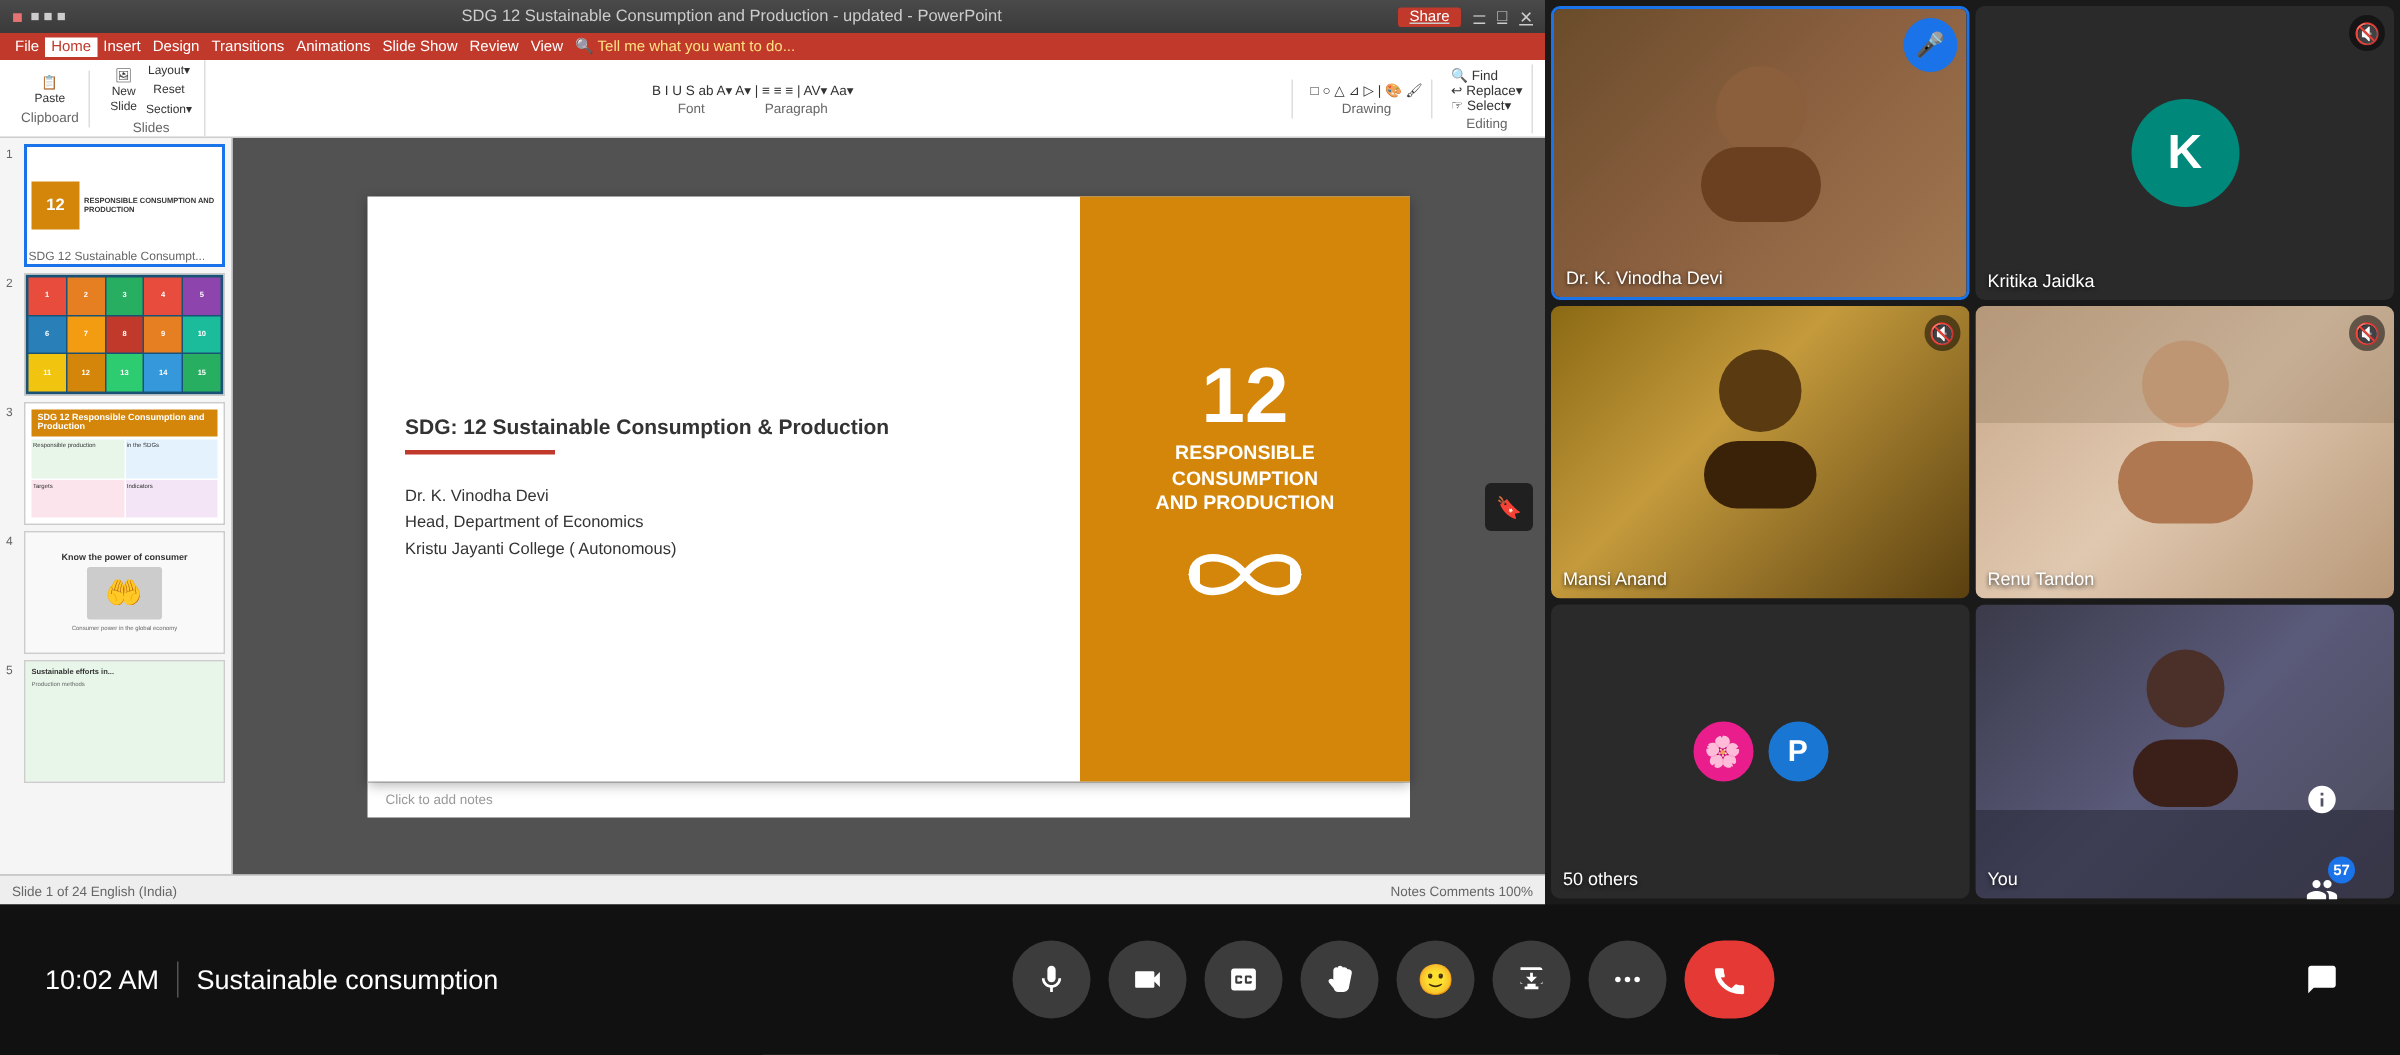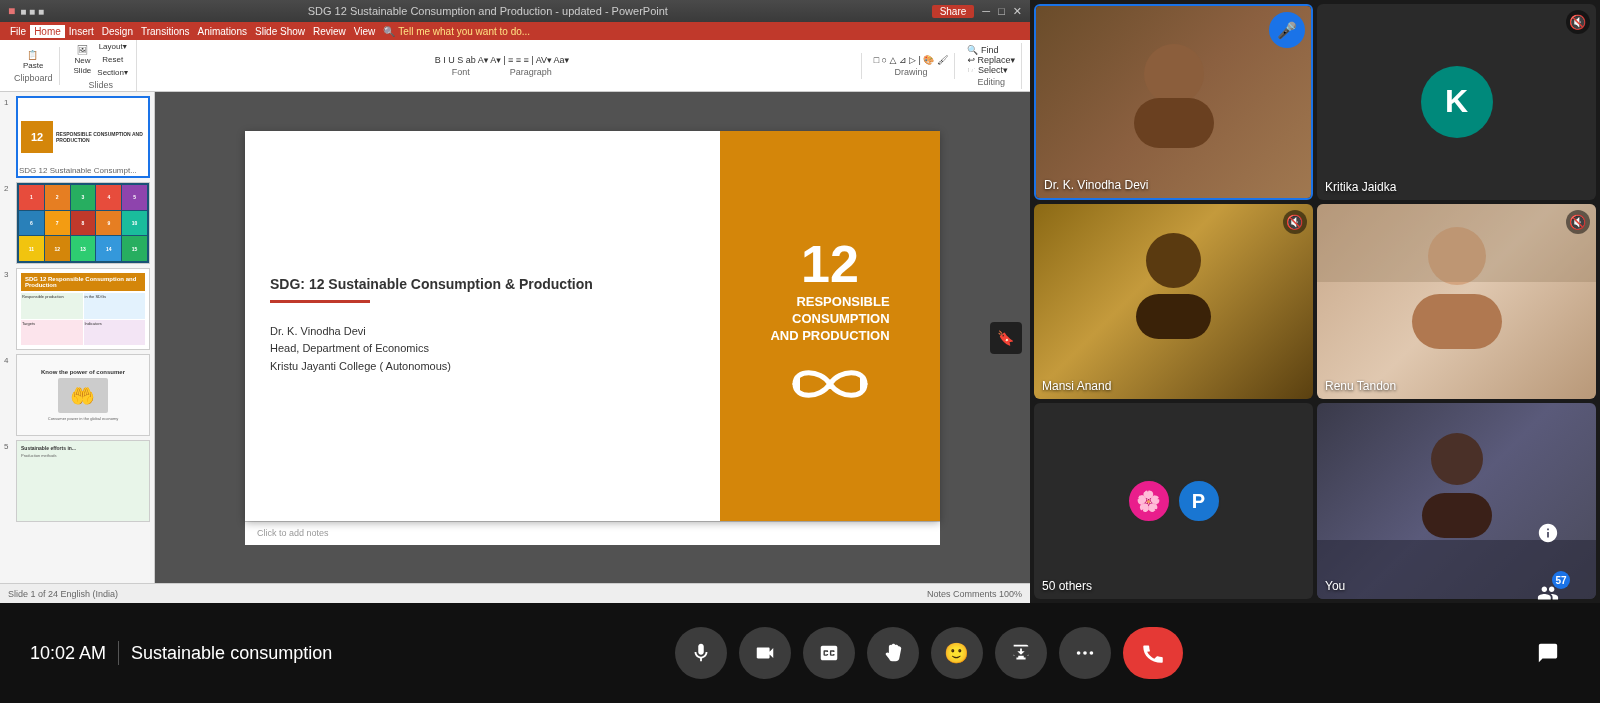--- a/index.html
+++ b/index.html
@@ -164,21 +164,21 @@
     .slide-right {
       width: 220px;
       background: #d4860a;
       display: flex;
       flex-direction: column;
       align-items: center;
       justify-content: center;
       padding: 16px;
     }
     .sdg-number { font-size: 52px; font-weight: 900; color: #fff; line-height: 1; }
-    .sdg-text { font-size: 13px; font-weight: 900; color: #fff; text-align: right; line-height: 1.3; margin-top: 4px; }
+    .sdg-text { font-size: 13px; font-weight: 900; color: #fff; text-align: center; line-height: 1.3; margin-top: 4px; }
     .sdg-icon { margin-top: 14px; }
 
     .slide-notes-bar {
       height: 24px;
       background: #fff;
       border-top: 1px solid #ccc;
       font-size: 9px;
       color: #999;
       display: flex;
       align-items: center;
@@ -436,21 +436,21 @@
 <div class="top-area">
 
   <div class="ppt-area">
 
     <div class="win-titlebar">
       <div style="display:flex;gap:5px;align-items:center;">
         <span style="color:#e57373;font-size:12px;">■</span>
         <span style="font-size:10px;color:#ccc;">■ ■ ■</span>
       </div>
       <div class="win-titlebar-title">SDG 12 Sustainable Consumption and Production - updated - PowerPoint</div>
-      <div style="display:flex;gap:8px;">
+      <div style="display:flex;gap:8px;text-decoration:underline;">
         <button class="ribbon-btn" style="background:#c0392b;color:#fff;padding:1px 8px;border-radius:2px;font-size:10px;border:none;cursor:pointer;">Share</button>
         <span style="cursor:pointer;color:#ccc;">─</span>
         <span style="cursor:pointer;color:#ccc;">□</span>
         <span style="cursor:pointer;color:#ccc;">✕</span>
       </div>
     </div>
 
     <div class="ribbon">
       <span class="ribbon-tab">File</span>
       <span class="ribbon-tab active">Home</span>

